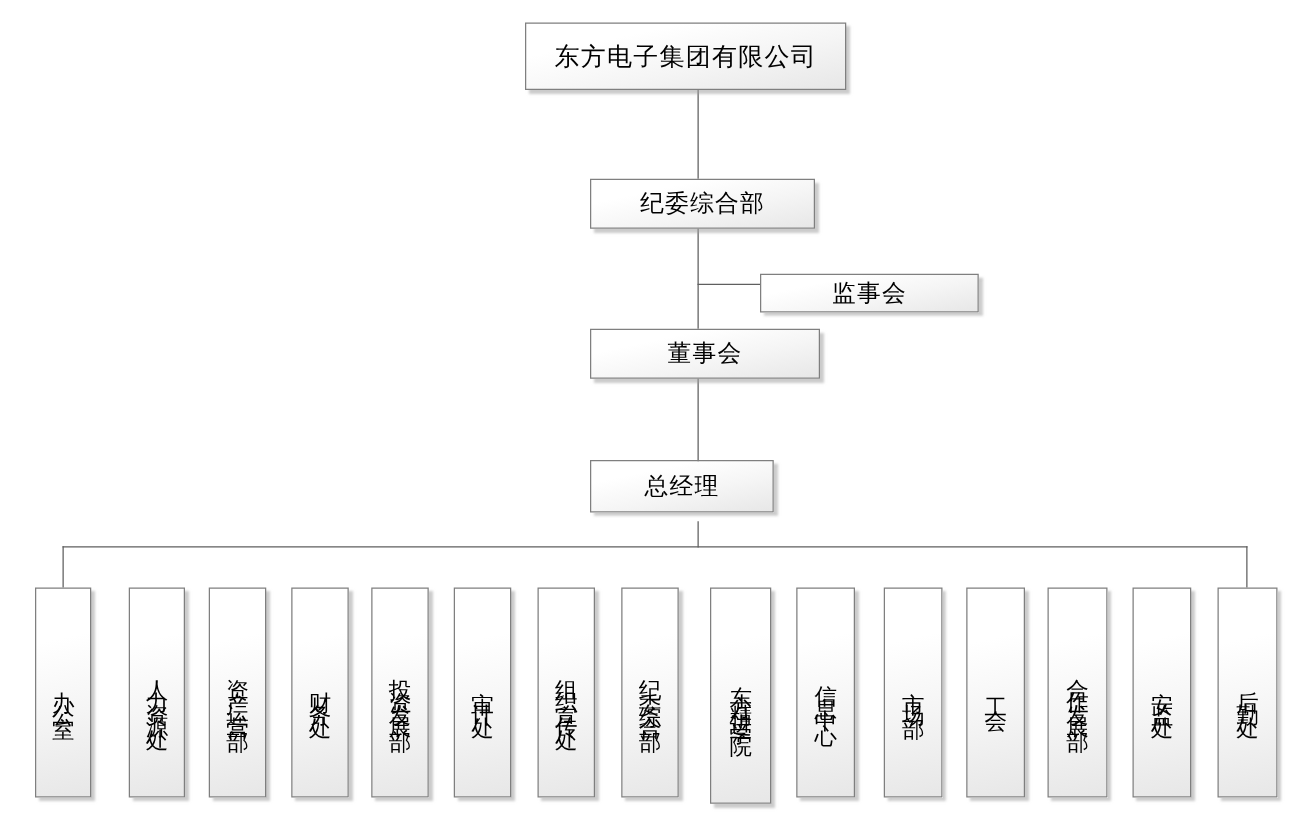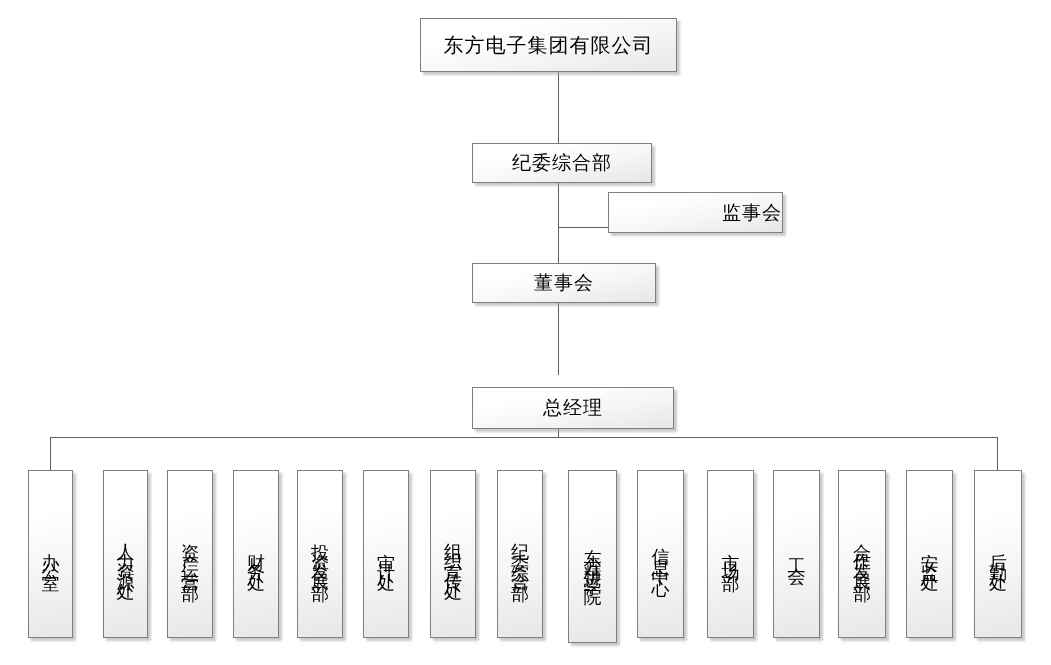--- a/index.html
+++ b/index.html
@@ -52,29 +52,29 @@
   <div class="line" style="left:997px; top:437px; width:1px; height:33px;"></div>
 
   <div class="box rootbox" style="left:420px; top:18px; width:257px; height:54px;">
     <span>东方电子集团有限公司</span>
   </div>
 
   <div class="box hbox" style="left:472px; top:143px; width:180px; height:40px;">
     <span>纪委综合部</span>
   </div>
 
-  <div class="box hbox" style="left:608px; top:192px; width:175px; height:41px;justify-content:flex-end;">
+  <div class="box hbox" style="left:608px; top:219px; width:175px; height:31px;">
     <span>监事会</span>
   </div>
 
   <div class="box hbox" style="left:472px; top:263px; width:184px; height:40px;">
     <span>董事会</span>
   </div>
 
-  <div class="box hbox" style="left:472px; top:387px; width:202px; height:42px;">
+  <div class="box hbox" style="left:472px; top:368px; width:147px; height:42px;">
     <span>总经理</span>
   </div>
 
   <div class="box vbox" style="left:28px; top:470px; width:45px; height:168px;">
     <span class="vtext">办公室</span>
   </div>
 
   <div class="box vbox" style="left:103px; top:470px; width:45px; height:168px;">
     <span class="vtext">人力资源处</span>
   </div>

